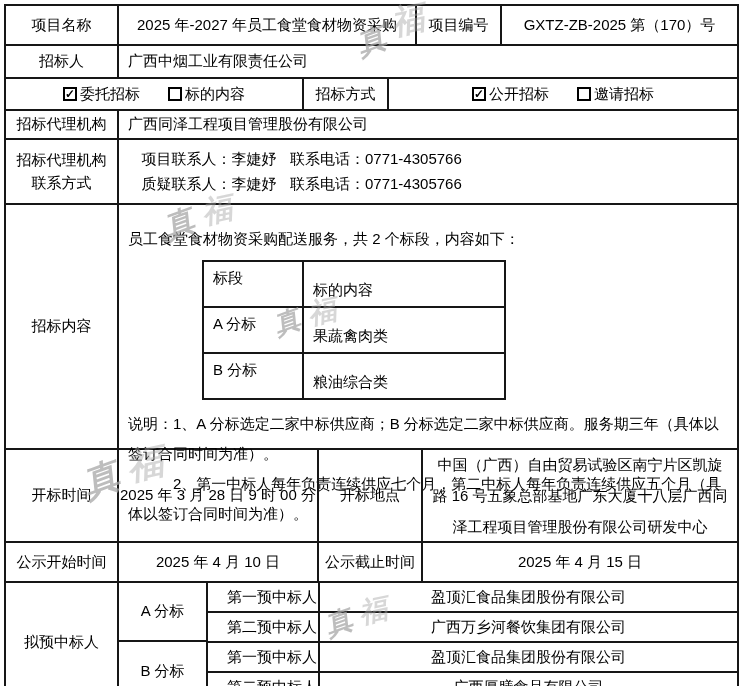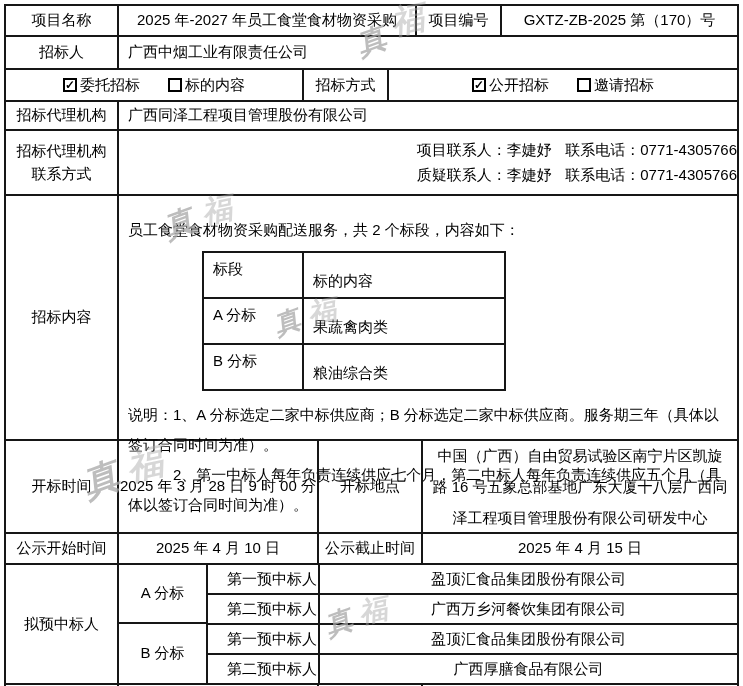--- a/index.html
+++ b/index.html
@@ -30,35 +30,35 @@
   }
   .cell.grow { flex: 1 1 auto; border-right: none; }
   .cell.left { justify-content: flex-start; text-align: left; padding-left: 9px; }
   .w113 { width: 113px; flex: 0 0 113px; }
   .w298 { width: 298px; flex: 0 0 298px; }
   .w85  { width: 85px;  flex: 0 0 85px; }
   .w200 { width: 200px; flex: 0 0 200px; text-align: right; }
   .w104 { width: 104px; flex: 0 0 104px; }
   .w112 { width: 112px; flex: 0 0 112px; }
 
-  .h28 { height: 31px; } .h33 { height: 33px; } .h32 { height: 32px; }
+  .h28 { height: 40px; } .h33 { height: 33px; } .h32 { height: 32px; }
   .h29 { height: 29px; } .h65 { height: 65px; } .h245 { height: 245px; }
   .h93 { height: 93px; } .h120 { height: 120px; } .h8 { height: 8px; }
 
   
   .cbwrap { display: inline-flex; align-items: center; margin: 0 14px; white-space: nowrap; }
   .cb {
     width: 14px; height: 14px; border: 2px solid #000;
     display: inline-flex; align-items: center; justify-content: center;
     margin-right: 3px; font-size: 12px; font-weight: bold; line-height: 1;
   }
   .cb i { font-style: normal; }
 
   
-  .contact-col { flex-direction: column; align-items: flex-end; justify-content: space-evenly; padding: 4px 0 4px 9px; }
+  .contact-col { flex-direction: column; align-items: flex-start; justify-content: space-evenly; padding: 4px 0 4px 9px; }
   .contact-line { display: flex; }
   .contact-name { width: 162px; flex: 0 0 162px; }
 
   .label2 { flex-direction: column; justify-content: space-evenly; padding: 6px 0; }
 
   
   .content-cell { display: block; text-align: left; padding: 7px 10px 0 9px; }
   .content-intro { line-height: 26px; margin-top: 14px; }
   .lot-tbl {
     margin: 8px 0 0 74px; width: 304px;

